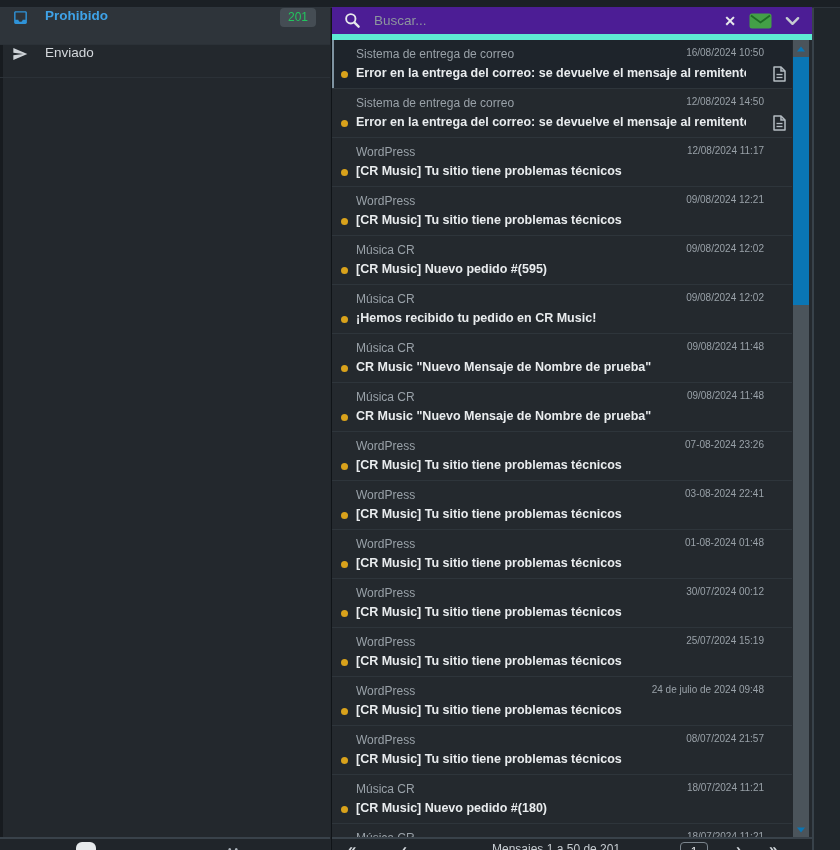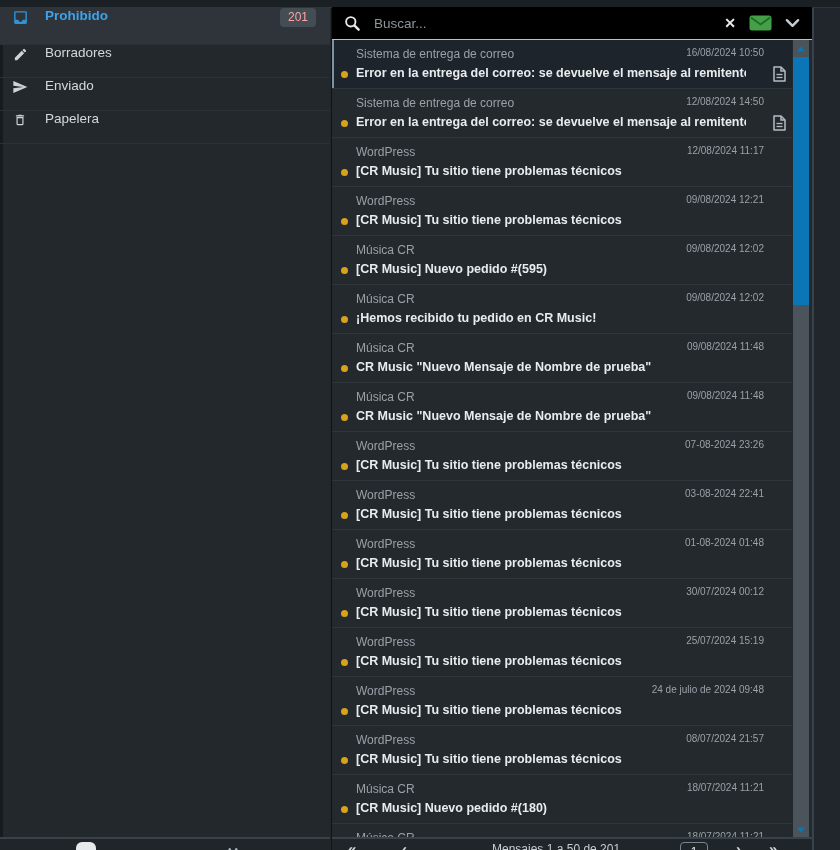--- a/index.html
+++ b/index.html
@@ -13,30 +13,30 @@
   
   .sidebar{position:absolute;left:0;top:0;width:330px;height:850px;background:#23282d;}
   .sidebar .leftedge{position:absolute;left:0;top:0;width:3px;height:100%;background:#171b1f;}
   .folders{position:absolute;top:8px;left:0;right:0;}
   .folder{height:32px;display:flex;align-items:flex-start;padding:0 14px 0 11px;gap:16px;
           border-bottom:1px solid #2b3137;color:#d4d8dc;font-size:13.5px;cursor:pointer;}
   .folder.active{height:36px;background:#2e343a;color:#3fa3e8;font-weight:bold;}
   .ficon{width:18px;height:18px;display:flex;align-items:center;justify-content:center;color:#ced3d7;flex:0 0 18px;}
   .folder.active .ficon{color:#2f93d8;}
   .ficon svg{display:block;}
-  .badge{margin-left:auto;background:#454d54;color:#fca5a5;border-radius:4px;font-size:12px;
+  .badge{margin-left:auto;background:#454d54;color:#22c55e;border-radius:4px;font-size:12px;
          padding:2px 8px;font-weight:normal;line-height:15px;}
   .side-footer{position:absolute;bottom:0;left:0;width:330px;height:11px;background:#20252a;
                border-top:2px solid #39424a;overflow:hidden;}
   .sf-icon{position:absolute;left:76px;top:3px;width:20px;height:16px;background:#e7eaec;border-radius:6px 6px 0 0;}
   .sf-dots{position:absolute;left:228px;top:5px;color:#aab2b9;font-size:10px;letter-spacing:3px;}
   
   .listpanel{position:absolute;left:331px;top:0;width:481px;height:850px;background:#24292e;border-left:1px solid #101418;box-sizing:border-box;}
-  .searchbar{position:absolute;top:7px;left:0;right:0;height:33px;background:#000000;
-             border-bottom:1px solid #5eead4;display:flex;align-items:center;padding:0 12px;gap:11px;box-sizing:border-box;z-index:7;}
+  .searchbar{position:absolute;top:7px;left:0;right:0;height:33px;background:#4c1d95;
+             border-bottom:6px solid #5eead4;display:flex;align-items:center;padding:0 12px;gap:11px;box-sizing:border-box;z-index:7;}
   .searchbar input{flex:1;background:transparent;border:none;outline:none;color:#dfe3e6;font-size:13.5px;font-family:"Liberation Sans",sans-serif;}
   .searchbar input::placeholder{color:#8d969e;}
   .sb-clear{color:#e8eaec;font-weight:bold;font-size:14px;cursor:pointer;padding:0 2px;}
   .sb-env{cursor:pointer;display:flex;}
   .sb-chev{cursor:pointer;display:flex;margin-left:2px;}
   
   .mlist{position:absolute;top:40px;left:0;width:460px;bottom:11px;overflow:hidden;}
   .mrow{height:49px;border-bottom:1px solid #2e353b;position:relative;box-sizing:border-box;cursor:pointer;background:#24292e;}
   .mrow.selected{background:#1e242b;box-shadow:inset 2px 0 0 #7f93a1;}
   .m-sender{position:absolute;left:24px;top:7px;font-size:12px;color:#99a1a8;white-space:nowrap;}
@@ -78,41 +78,25 @@
         <span class="ficon">
           <svg width="17" height="17" viewBox="0 0 24 24" fill="currentColor">
             <path d="M19 3H5c-1.1 0-2 .9-2 2v14c0 1.1.9 2 2 2h14c1.1 0 2-.9 2-2V5c0-1.1-.9-2-2-2zm0 12h-4c0 1.66-1.34 3-3 3s-3-1.34-3-3H5V5h14v10z"></path>
           </svg>
         </span>
         <span>Prohibido</span>
         <span class="badge">201</span>
       </div>
       <div class="folder">
         <span class="ficon">
-          <svg width="15" height="15" viewBox="0 0 24 24" fill="currentColor">
-            <path d="M3 17.25V21h3.75L17.81 9.94l-3.75-3.75L3 17.25zM20.71 7.04c.39-.39.39-1.02 0-1.41l-2.34-2.34a.9959.9959 0 0 0-1.41 0l-1.83 1.83 3.75 3.75 1.83-1.83z"></path>
-          </svg>
-        </span>
-        <span>Borradores</span>
-      </div>
-      <div class="folder">
-        <span class="ficon">
           <svg width="16" height="16" viewBox="0 0 24 24" fill="currentColor">
             <path d="M2.01 21L23 12 2.01 3 2 10l15 2-15 2z"></path>
           </svg>
         </span>
         <span>Enviado</span>
-      </div>
-      <div class="folder">
-        <span class="ficon">
-          <svg width="14" height="16" viewBox="0 0 24 24" fill="currentColor">
-            <path d="M6 19c0 1.1.9 2 2 2h8c1.1 0 2-.9 2-2V7H6v12zM8 9h8v10H8V9zm7.5-5l-1-1h-5l-1 1H5v2h14V4h-3.5z"></path>
-          </svg>
-        </span>
-        <span>Papelera</span>
       </div>
     </div>
   <div class="side-footer">
     <div class="sf-icon"></div>
     <div class="sf-dots">••</div>
   </div>
 </div>
 
 <div class="listpanel">
   <div class="searchbar">

